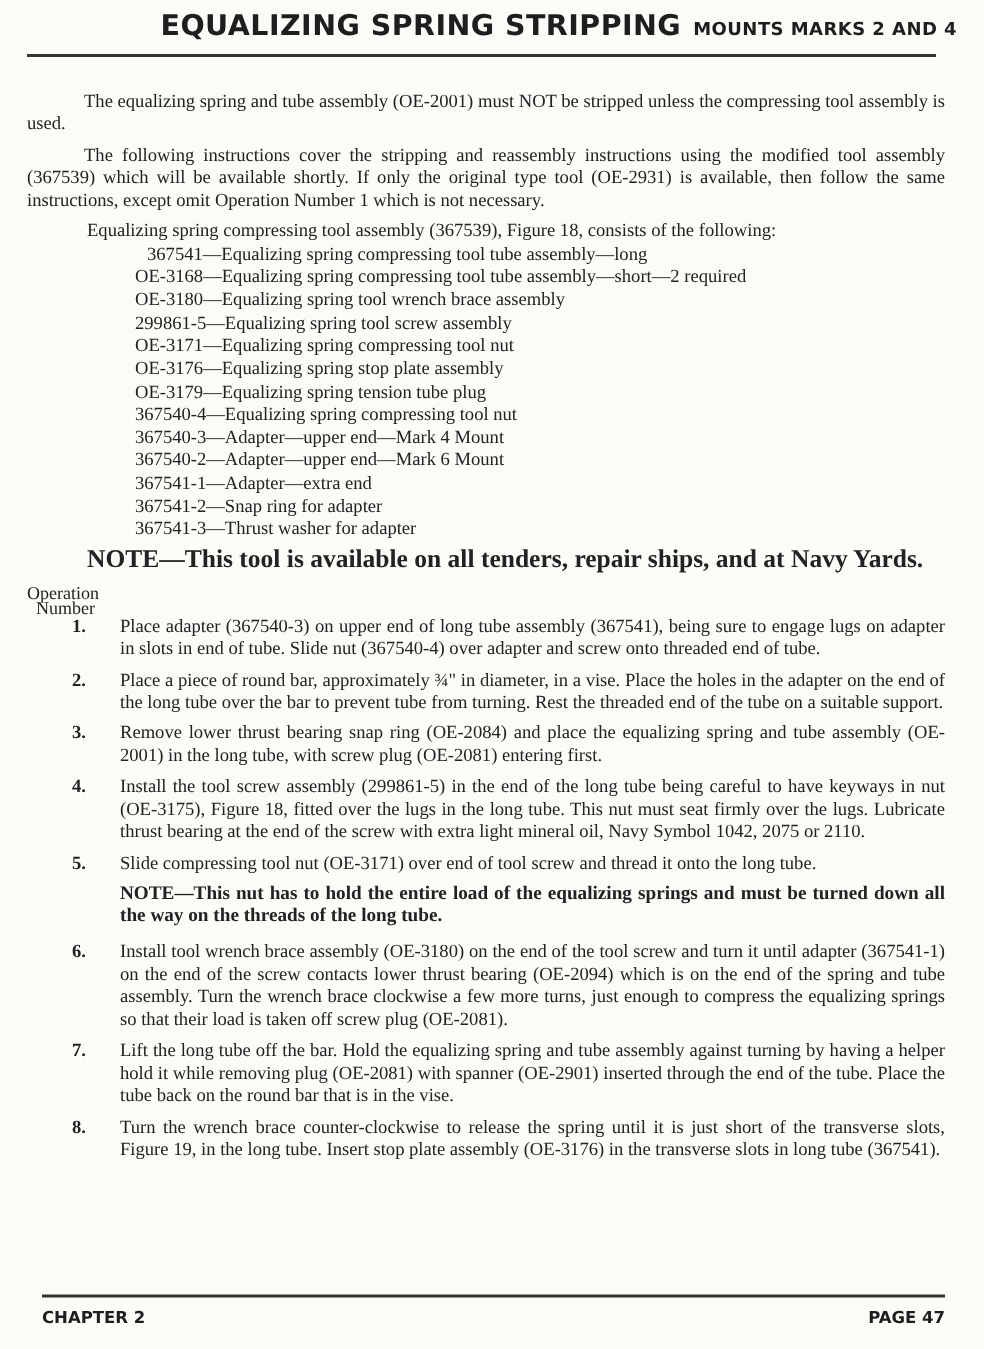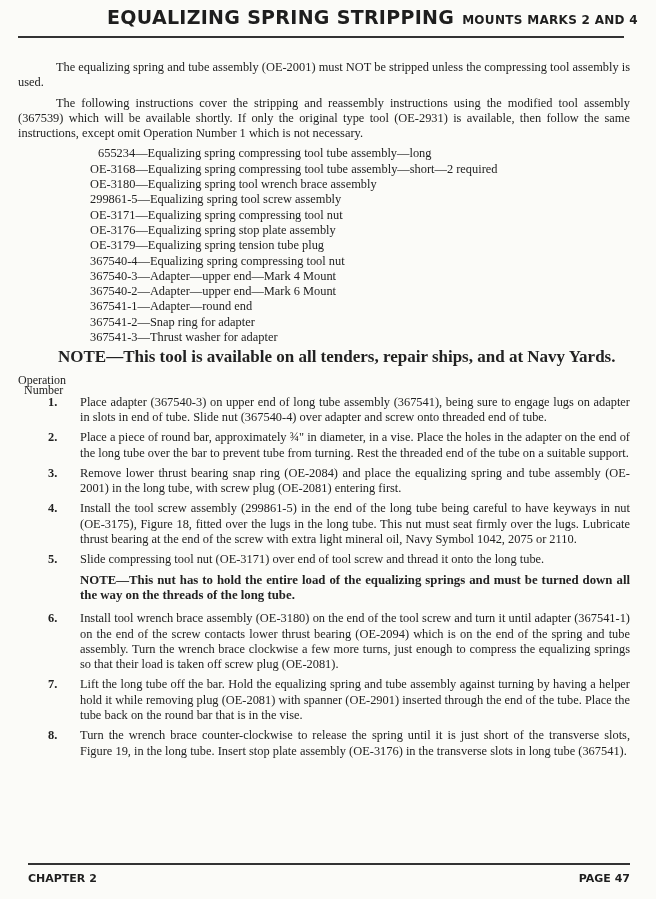--- a/index.html
+++ b/index.html
@@ -48,33 +48,34 @@
 <body>
 
 <div class="header">
   <span class="title">EQUALIZING SPRING STRIPPING</span><span class="sub">MOUNTS MARKS 2 AND 4</span>
 </div>
 <div class="rule-top"></div>
 
 <div class="content">
   <p class="para"><span>The equalizing spring and tube assembly (OE-2001) must </span><b>NOT</b><span> be stripped unless the compressing tool assembly is used.</span></p>
   <p class="para">The following instructions cover the stripping and reassembly instructions using the modified tool assembly (367539) which will be available shortly. If only the original type tool (OE-2931) is available, then follow the same instructions, except omit Operation Number 1 which is not necessary.</p>
+  <p class="intro-list">Equalizing spring compressing tool assembly (367539), Figure 18, consists of the following:</p>
 
   <div class="parts">
-    <div class="row"><span>655234</span><span>—</span><span>Equalizing spring compressing tool tube assembly—long</span></div>
+    <div class="row"><span>367541</span><span>—</span><span>Equalizing spring compressing tool tube assembly—long</span></div>
     <div class="row" style="margin-left:-8px"><span>OE-3168</span><span>—</span><span>Equalizing spring compressing tool tube assembly—short—2 required</span></div>
     <div class="row" style="margin-left:-8px"><span>OE-3180</span><span>—</span><span>Equalizing spring tool wrench brace assembly</span></div>
     <div class="row" style="margin-left:-8px"><span>299861-5</span><span>—</span><span>Equalizing spring tool screw assembly</span></div>
     <div class="row" style="margin-left:-8px"><span>OE-3171</span><span>—</span><span>Equalizing spring compressing tool nut</span></div>
     <div class="row" style="margin-left:-8px"><span>OE-3176</span><span>—</span><span>Equalizing spring stop plate assembly</span></div>
     <div class="row" style="margin-left:-8px"><span>OE-3179</span><span>—</span><span>Equalizing spring tension tube plug</span></div>
     <div class="row" style="margin-left:-8px"><span>367540-4</span><span>—</span><span>Equalizing spring compressing tool nut</span></div>
     <div class="row" style="margin-left:-8px"><span>367540-3</span><span>—</span><span>Adapter—upper end—Mark 4 Mount</span></div>
     <div class="row" style="margin-left:-8px"><span>367540-2</span><span>—</span><span>Adapter—upper end—Mark 6 Mount</span></div>
-    <div class="row" style="margin-left:-8px"><span>367541-1</span><span>—</span><span>Adapter—round end</span></div>
+    <div class="row" style="margin-left:-8px"><span>367541-1</span><span>—</span><span>Adapter—extra end</span></div>
     <div class="row" style="margin-left:-8px"><span>367541-2</span><span>—</span><span>Snap ring for adapter</span></div>
     <div class="row" style="margin-left:-8px"><span>367541-3</span><span>—</span><span>Thrust washer for adapter</span></div>
   </div>
 
   <p class="note1">NOTE—This tool is available on all tenders, repair ships, and at Navy Yards.</p>
 
   <div class="opnum-label">
     <div>Operation</div>
     <div class="l2">Number</div>
   </div>

